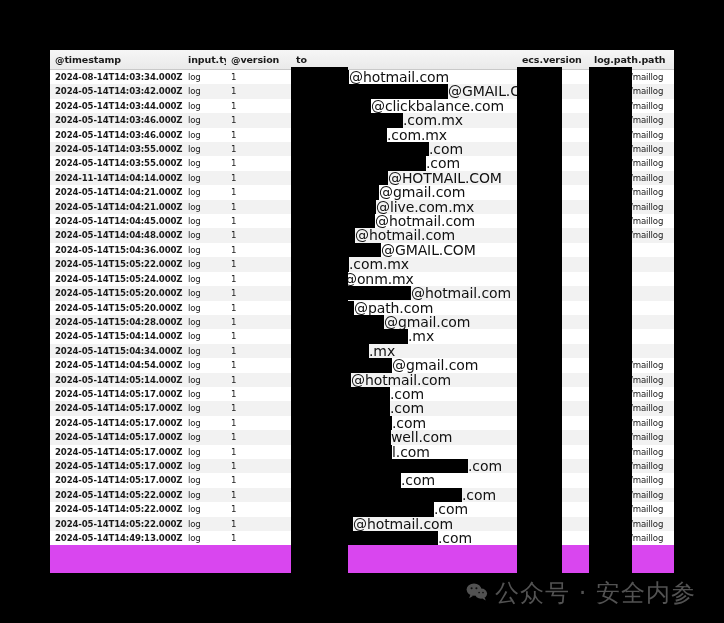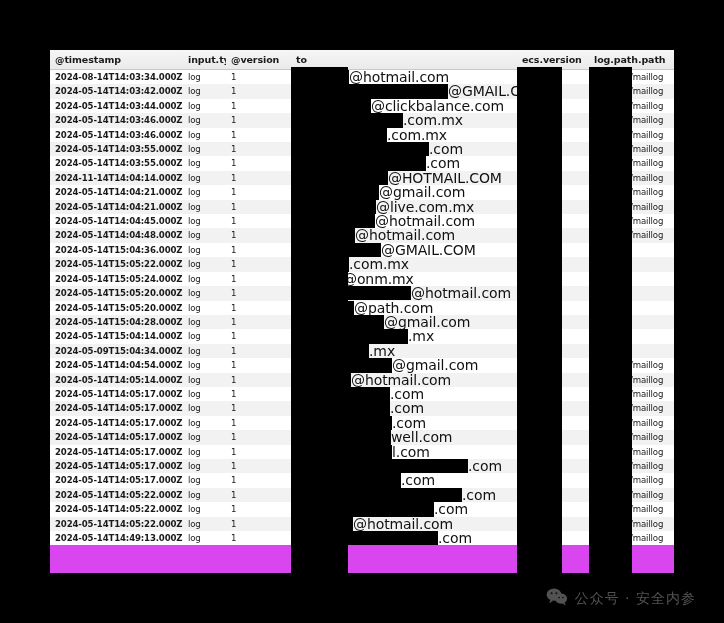--- a/index.html
+++ b/index.html
@@ -154,21 +154,21 @@
 
   
   #watermark {
     position: absolute;
     right: 28px;
     bottom: 14px;
     display: flex;
     align-items: center;
     gap: 7px;
     color: #5a5a5a;
-    font-size: 14px;
+    font-size: 24px;
     font-family: "DejaVu Sans", "Liberation Sans", sans-serif;
     letter-spacing: 1px;
     opacity: 0.92;
   }
   #wechat-icon { display: block; }
 </style>
 </head>
 <body>
 
 <div id="table-panel">
@@ -449,21 +449,21 @@
           <td class="col-to to-cell">
             <div class="to-inner">
               <div class="to-bar" style="width: 117px;"></div>
               <div class="to-text" style="left: 117px;">.mx</div>
             </div>
           </td>
           <td class="col-ecs"></td>
           <td class="col-path"></td>
         </tr>
         <tr>
-          <td class="col-ts">2024-05-09T15:04:34.000Z</td>
+          <td class="col-ts">2024-05-14T15:04:34.000Z</td>
           <td class="col-it">log</td>
           <td class="col-ver">1</td>
           <td class="col-to to-cell">
             <div class="to-inner">
               <div class="to-bar" style="width: 78px;"></div>
               <div class="to-text" style="left: 78px;">.mx</div>
             </div>
           </td>
           <td class="col-ecs"></td>
           <td class="col-path"></td>

